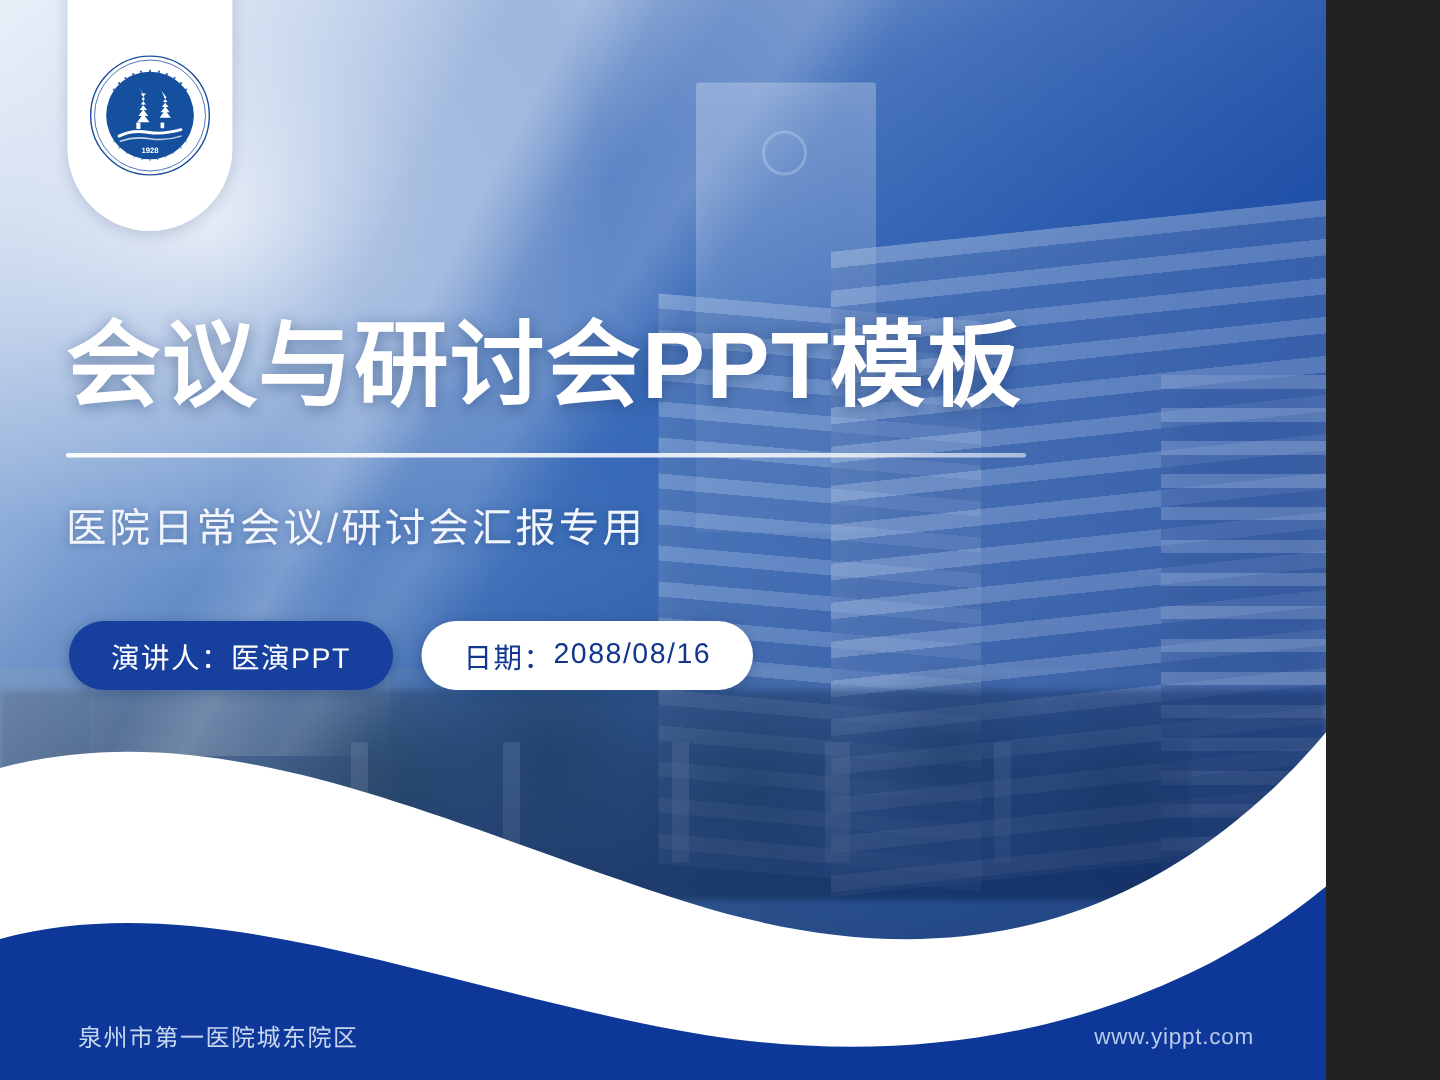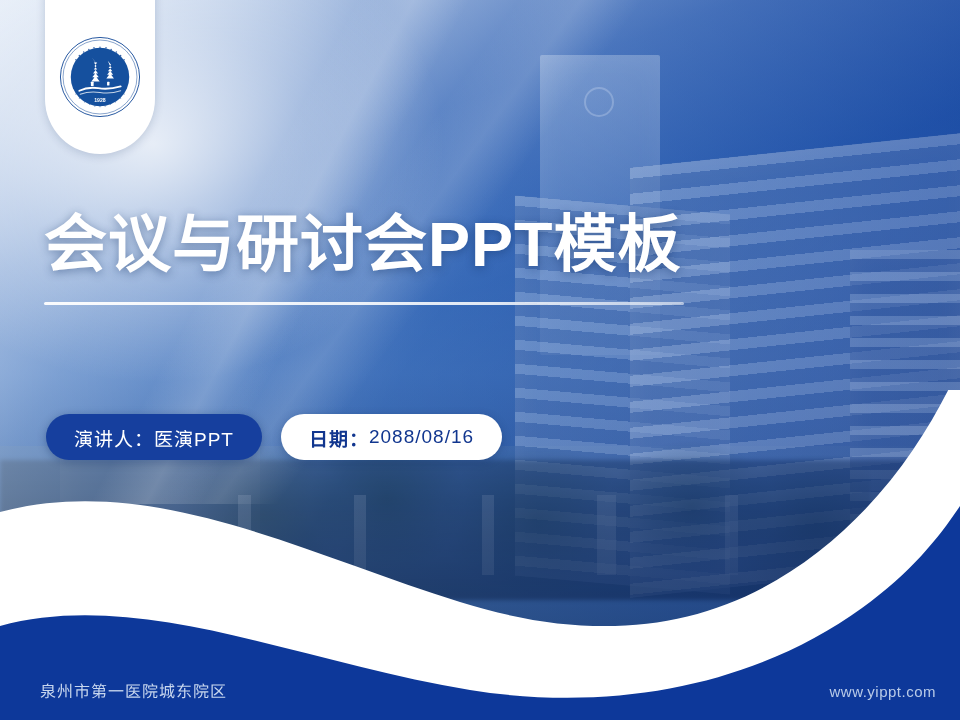--- a/index.html
+++ b/index.html
@@ -5,21 +5,21 @@
 <style>
   html, body {
     margin: 0;
     padding: 0;
     background: #222;
   }
   * { box-sizing: border-box; }
 
   .slide {
     position: relative;
-    width: 960px;
+    width: 884px;
     height: 720px;
     overflow: hidden;
     font-family: "Liberation Sans", "DejaVu Sans", sans-serif;
     background: #0369a1;
     user-select: none;
   }
 
   
   .bg-photo {
     position: absolute;
@@ -202,36 +202,36 @@
     box-shadow: 0 2px 8px rgba(10,34,85,0.35);
   }
   .pill-date {
     background: #ffffff;
     color: #11368f;
     font-weight: 700;
     box-shadow: 0 2px 8px rgba(10,34,85,0.25);
   }
   .pill b { font-weight: 400; }
   .pill .lbl { font-weight: 400; }
-  .pill-date .lbl { font-weight: 700; }
+  .pill-date .lbl { font-weight: 400; }
 
   
   .waves { position: absolute; left: 0; bottom: 0; width: 960px; height: 330px; }
 
   
   .footer-left {
     position: absolute;
-    left: 40px; bottom: 18px;
+    left: 52px; bottom: 18px;
     font-size: 16px;
     color: #c7d6ee;
     letter-spacing: 1px;
   }
   .footer-right {
     position: absolute;
-    right: 24px; bottom: 20px;
+    right: 48px; bottom: 20px;
     font-size: 15px;
     color: #b9cbe8;
     letter-spacing: .5px;
   }
 </style>
 </head>
 <body>
 
 <div class="slide">
 
@@ -294,20 +294,21 @@
 
       <path d="M26,66 q10,-5 22,-3 q12,2 26,-2" fill="none" stroke="#ffffff" stroke-width="2.2" stroke-linecap="round"></path>
       <path d="M27,70 q11,-4 23,-2 q12,2 24,-2" fill="none" stroke="#ffffff" stroke-width="1.2" stroke-linecap="round" opacity="0.75"></path>
       <text x="50" y="79" text-anchor="middle" font-family="'Liberation Sans', sans-serif" font-size="6" font-weight="700" fill="#ffffff">1928</text>
     </svg>
   </div>
 
   <div class="headline">
     <h1>会议与研讨会PPT模板</h1>
     <div class="rule"></div>
+    <div class="subtitle">医院日常会议/研讨会汇报专用</div>
   </div>
 
   <div class="pills">
     <div class="pill pill-speaker">
       <span class="lbl">演讲人：</span>
         <b>医演PPT</b>
     </div>
     <div class="pill pill-date">
       <span class="lbl">日期：</span>
         <b>2088/08/16</b>

